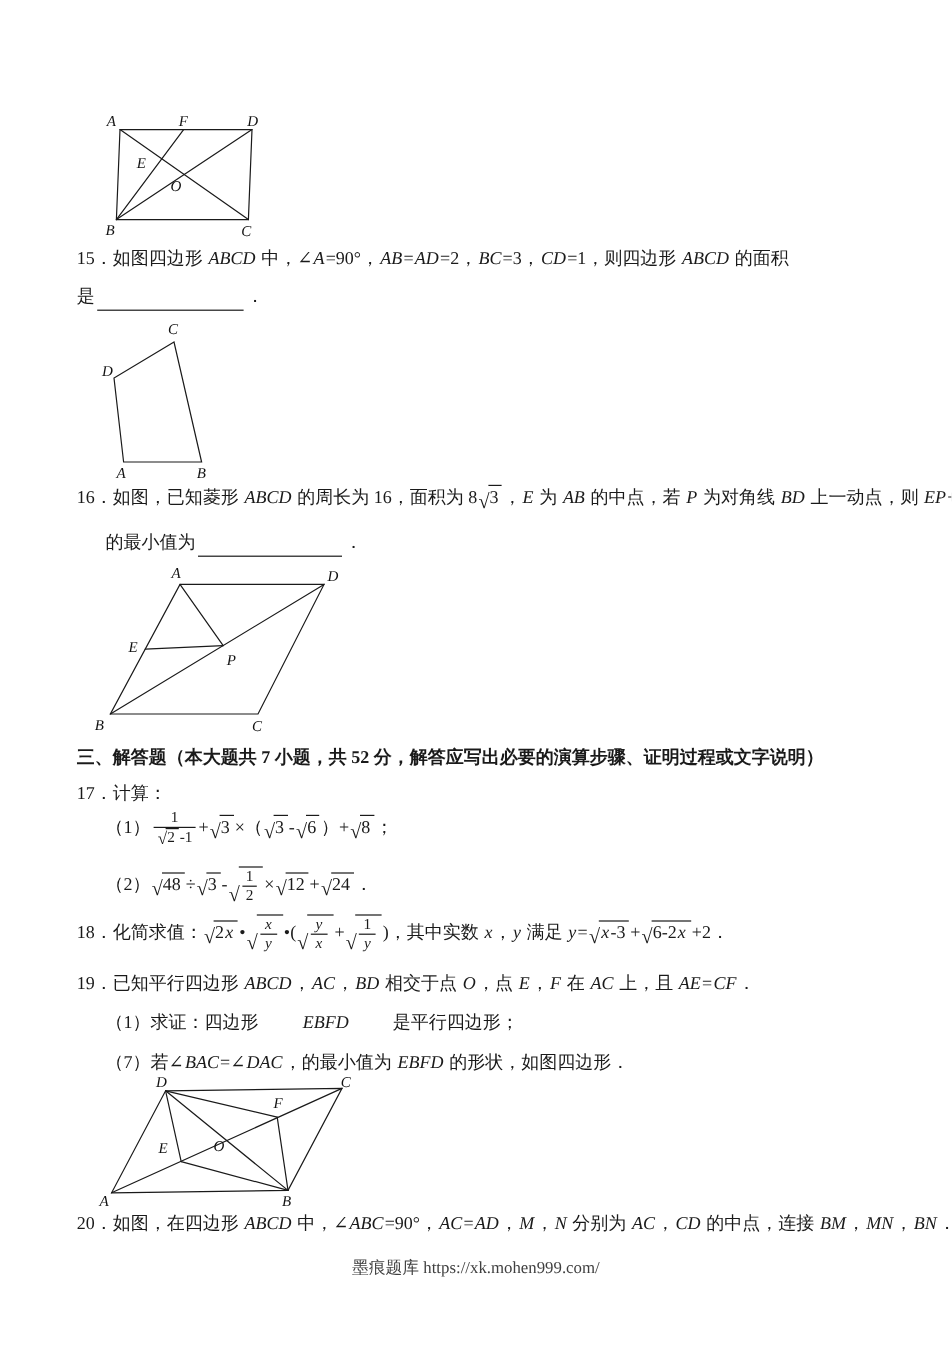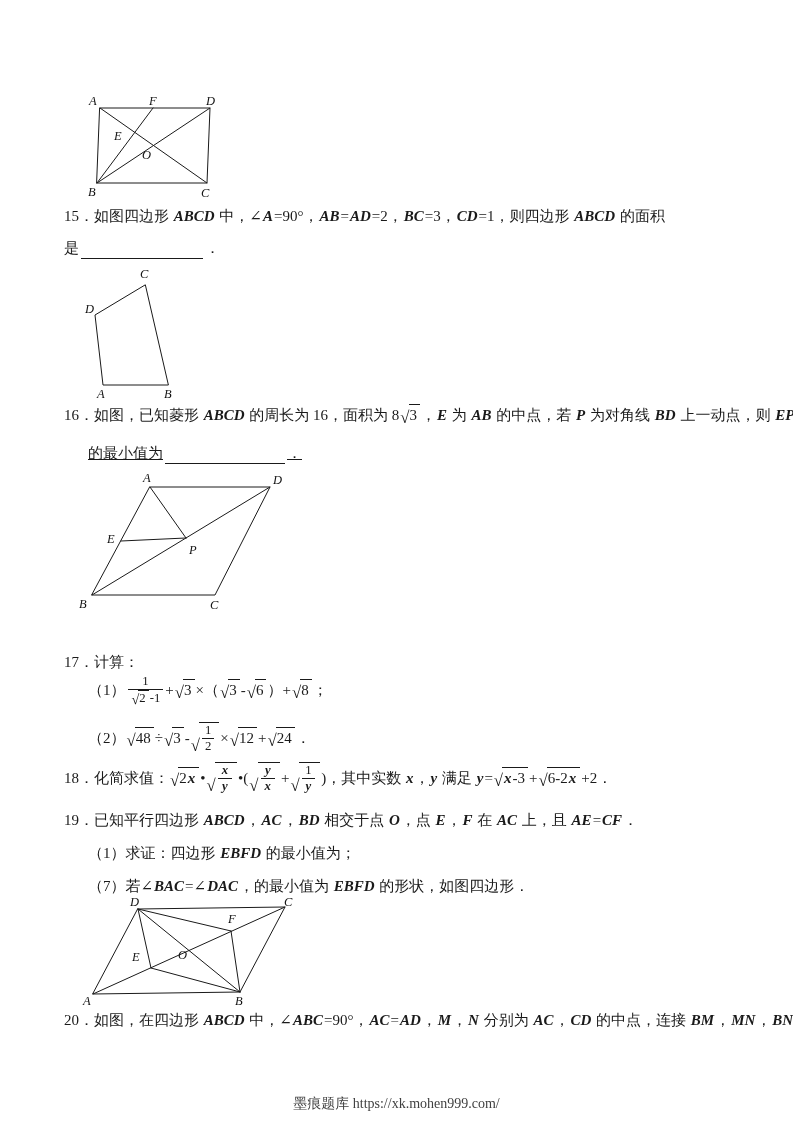--- a/index.html
+++ b/index.html
@@ -8,32 +8,32 @@
     position:relative; width:793px; height:1122px; background:#ffffff;
     font-family:"Liberation Serif","DejaVu Serif",serif; color:#1a1a1a;
     overflow:hidden;
   }
   .line {
     position:absolute; font-size:15px; line-height:21px;
     display:flex; align-items:center; white-space:pre;
   }
   .bold { font-weight:bold; }
   .mt { white-space:pre; }
-  .mi { font-style:italic; white-space:pre; padding:0 1px;font-weight:bold; }
+  .mi { font-style:italic; white-space:pre; padding:0 1px; }
   .sqrt { display:inline-flex; align-items:stretch; margin:0 1px; }
   .sqrt > .rad { align-self:flex-end; font-size:1.12em; line-height:1.02; letter-spacing:-1px; }
   .sqrt > .vinc { display:inline-flex; align-items:center; border-top:1.3px solid #1a1a1a; padding:0 3px 0 1px; }
   .frac { display:inline-flex; flex-direction:column; align-items:stretch; text-align:center; font-size:0.85em; line-height:1.2; margin:0 2px; }
   .frac > .num { display:flex; justify-content:center; align-items:center; padding:0 3px; }
   .frac > .den { display:flex; justify-content:center; align-items:center; border-top:1px solid #1a1a1a; padding:0 3px; }
   .blank { display:inline-block; border-bottom:1px solid #1a1a1a; height:15px; align-self:flex-end; margin:0 2px; }
   svg.fig { position:absolute; overflow:visible; }
   svg.fig line, svg.fig polygon { stroke:#1a1a1a; stroke-width:1; fill:none; stroke-linecap:round; }
   svg.fig text { font-family:"Liberation Serif","DejaVu Serif",serif; font-style:italic; font-size:12.5px; fill:#111111; }
-  .footer { position:absolute; top:1048px; left:0; width:100%; text-align:center; font-size:14px; color:#3f3f3f;margin-top:47px; }
+  .footer { position:absolute; top:1048px; left:0; width:100%; text-align:center; font-size:14px; color:#3f3f3f; }
 </style>
 </head>
 <body>
 
 <div class="page">
 
   <svg class="fig" style="left:85px; top:95px;" width="140" height="105" viewBox="0 0 140 105">
     <g>
       <polygon points="15,13 125,13 122,88 12,88"></polygon>
       <line x1="15" y1="13" x2="122" y2="88"></line>
@@ -56,46 +56,47 @@
     <g>
       <polygon points="60,20 10,50 18,120 83,120"></polygon>
     </g>
     <text x="55" y="13">C</text>
     <text x="0" y="48">D</text>
     <text x="12" y="133">A</text>
     <text x="79" y="133">B</text>
   </svg>
 
   <div class="line" style="top:404px; left:64px;"><span class="mt">16．如图，已知菱形 </span><span class="mi">ABCD</span><span class="mt"> 的周长为 16，面积为 8</span><span class="sqrt"><span class="rad">√</span><span class="vinc"><span class="mt">3</span></span></span><span class="mt">，</span><span class="mi">E</span><span class="mt"> 为 </span><span class="mi">AB</span><span class="mt"> 的中点，若 </span><span class="mi">P</span><span class="mt"> 为对角线 </span><span class="mi">BD</span><span class="mt"> 上一动点，则 </span><span class="mi">EP</span><span class="mt">+</span><span class="mi">AP</span></div>
-  <div class="line" style="top:443px; left:88px;text-decoration:underline;"><span class="mt">的最小值为</span><span class="blank" style="width: 120px;"></span><span class="mt">．</span></div>
+  <div class="line" style="top:443px; left:88px;"><span class="mt">的最小值为</span><span class="blank" style="width: 120px;"></span><span class="mt">．</span></div>
 
   <svg class="fig" style="left:78px; top:473px;" width="215" height="140" viewBox="0 0 215 140">
     <g>
       <polygon points="72,14 192,14 137,122 14,122"></polygon>
       <line x1="14" y1="122" x2="192" y2="14"></line>
       <line x1="72" y1="14" x2="108" y2="65"></line>
       <line x1="43" y1="68" x2="108" y2="65"></line>
     </g>
     <text x="65" y="9">A</text>
     <text x="195" y="11">D</text>
     <text x="29" y="70">E</text>
     <text x="111" y="81">P</text>
     <text x="1" y="135">B</text>
     <text x="132" y="136">C</text>
   </svg>
 
+  <div class="line bold" style="top:622px; left:64px;">三、解答题（本大题共 7 小题，共 52 分，解答应写出必要的演算步骤、证明过程或文字说明）</div>
 
   <div class="line" style="top:652px; left:64px;text-align:center;">17．计算：</div>
   <div class="line" style="top:674px; left:88px;"><span class="mt">（1）</span><span class="frac"><span class="num"><span class="mt">1</span></span><span class="den"><span class="sqrt"><span class="rad">√</span><span class="vinc"><span class="mt">2</span></span></span><span class="mt">-1</span></span></span><span class="mt">+</span><span class="sqrt"><span class="rad">√</span><span class="vinc"><span class="mt">3</span></span></span><span class="mt">×（</span><span class="sqrt"><span class="rad">√</span><span class="vinc"><span class="mt">3</span></span></span><span class="mt">-</span><span class="sqrt"><span class="rad">√</span><span class="vinc"><span class="mt">6</span></span></span><span class="mt">）+</span><span class="sqrt"><span class="rad">√</span><span class="vinc"><span class="mt">8</span></span></span><span class="mt">；</span></div>
   <div class="line" style="top:722px; left:88px;"><span class="mt">（2）</span><span class="sqrt"><span class="rad">√</span><span class="vinc"><span class="mt">48</span></span></span><span class="mt">÷</span><span class="sqrt"><span class="rad">√</span><span class="vinc"><span class="mt">3</span></span></span><span class="mt">-</span><span class="sqrt"><span class="rad">√</span><span class="vinc"><span class="frac"><span class="num"><span class="mt">1</span></span><span class="den"><span class="mt">2</span></span></span></span></span><span class="mt">×</span><span class="sqrt"><span class="rad">√</span><span class="vinc"><span class="mt">12</span></span></span><span class="mt">+</span><span class="sqrt"><span class="rad">√</span><span class="vinc"><span class="mt">24</span></span></span><span class="mt">．</span></div>
 
   <div class="line" style="top:762px; left:64px;"><span class="mt">18．化简求值：</span><span class="sqrt"><span class="rad">√</span><span class="vinc"><span class="mt">2</span><span class="mi">x</span></span></span><span class="mt">•</span><span class="sqrt"><span class="rad">√</span><span class="vinc"><span class="frac"><span class="num"><span class="mi">x</span></span><span class="den"><span class="mi">y</span></span></span></span></span><span class="mt">•(</span><span class="sqrt"><span class="rad">√</span><span class="vinc"><span class="frac"><span class="num"><span class="mi">y</span></span><span class="den"><span class="mi">x</span></span></span></span></span><span class="mt">+</span><span class="sqrt"><span class="rad">√</span><span class="vinc"><span class="frac"><span class="num"><span class="mt">1</span></span><span class="den"><span class="mi">y</span></span></span></span></span><span class="mt">)，其中实数 </span><span class="mi">x</span><span class="mt">，</span><span class="mi">y</span><span class="mt"> 满足 </span><span class="mi">y</span><span class="mt">=</span><span class="sqrt"><span class="rad">√</span><span class="vinc"><span class="mi">x</span><span class="mt">-3</span></span></span><span class="mt">+</span><span class="sqrt"><span class="rad">√</span><span class="vinc"><span class="mt">6-2</span><span class="mi">x</span></span></span><span class="mt">+2．</span></div>
 
   <div class="line" style="top:810px; left:64px;"><span class="mt">19．已知平行四边形 </span><span class="mi">ABCD</span><span class="mt">，</span><span class="mi">AC</span><span class="mt">，</span><span class="mi">BD</span><span class="mt"> 相交于点 </span><span class="mi">O</span><span class="mt">，点 </span><span class="mi">E</span><span class="mt">，</span><span class="mi">F</span><span class="mt"> 在 </span><span class="mi">AC</span><span class="mt"> 上，且 </span><span class="mi">AE</span><span class="mt">=</span><span class="mi">CF</span><span class="mt">．</span></div>
-  <div class="line" style="top:843px; left:88px;"><span class="mt">（1）求证：四边形 </span><span class="mi">EBFD</span><span class="mt"> 的最小值为；</span></div>
+  <div class="line" style="top:843px; left:88px;gap:32px;"><span class="mt">（1）求证：四边形 </span><span class="mi">EBFD</span><span class="mt"> 是平行四边形；</span></div>
   <div class="line" style="top:876px; left:88px;"><span class="mt">（7）若∠</span><span class="mi">BAC</span><span class="mt">=∠</span><span class="mi">DAC</span><span class="mt">，的最小值为 </span><span class="mi">EBFD</span><span class="mt"> 的形状，如图四边形．</span></div>
 
   <svg class="fig" style="left:80px; top:897px;" width="225" height="112" viewBox="0 0 225 112">
     <g>
       <polygon points="13,97 160,95 205,10 58,12"></polygon>
       <line x1="13" y1="97" x2="205" y2="10"></line>
       <line x1="160" y1="95" x2="58" y2="12"></line>
       <line x1="58" y1="12" x2="71" y2="71"></line>
       <line x1="71" y1="71" x2="160" y2="95"></line>
       <line x1="160" y1="95" x2="151" y2="34"></line>

